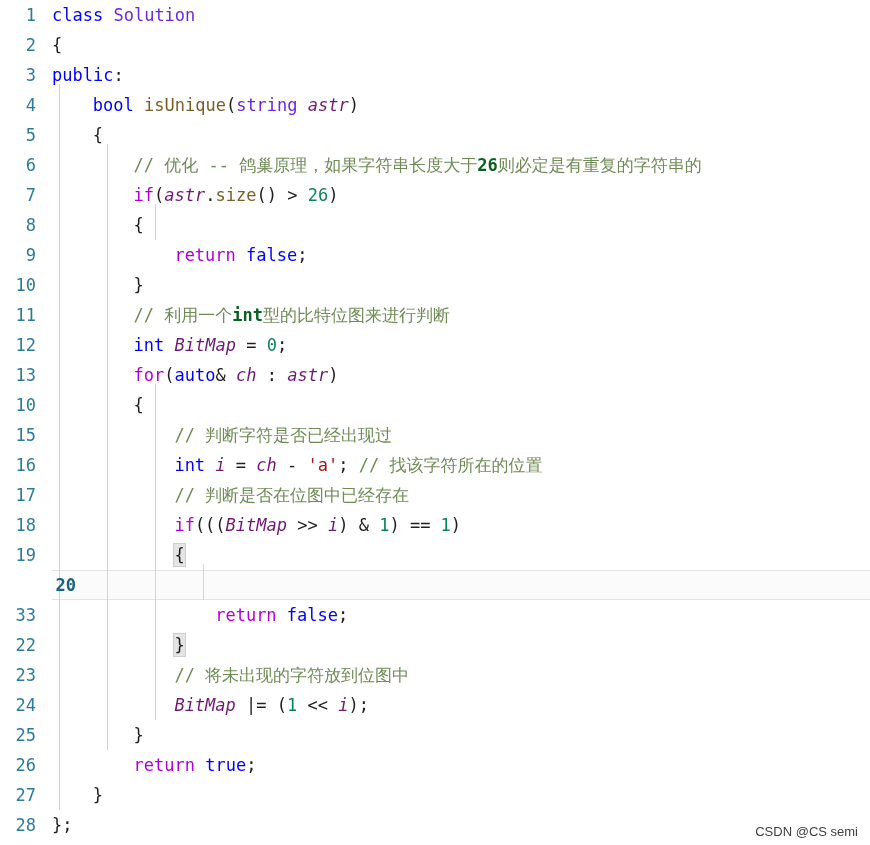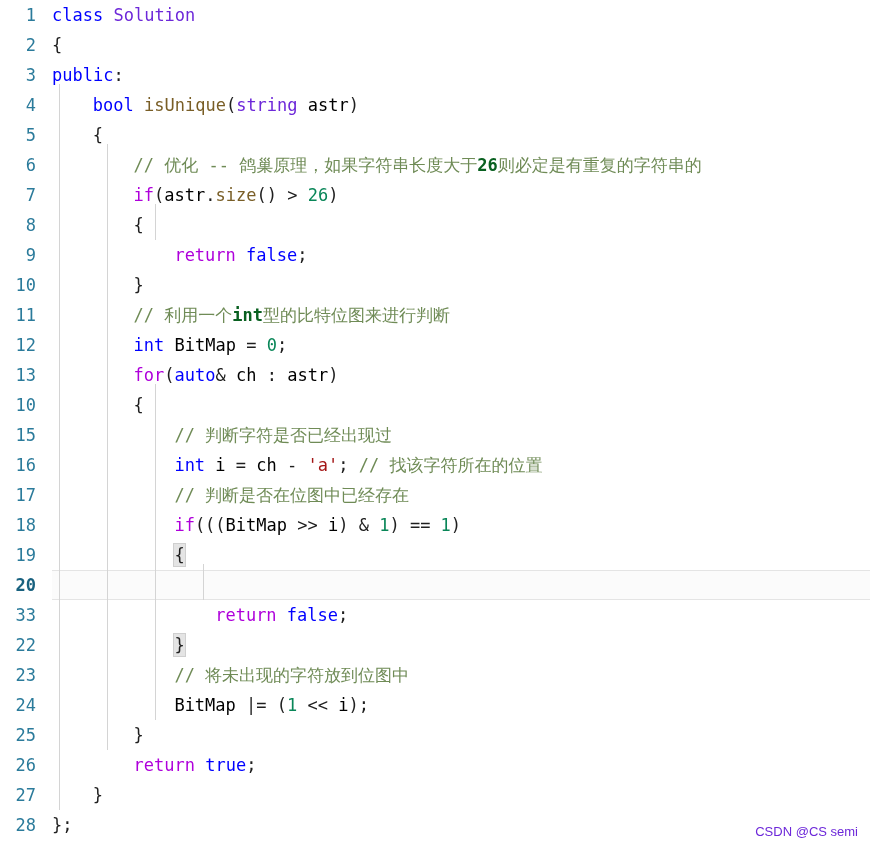--- a/index.html
+++ b/index.html
@@ -66,36 +66,37 @@
     width: 36px;
     text-align: right;
     font-size: 17px;
     color: #2b7b9b;
     font-family: "DejaVu Sans Mono", "Liberation Mono", monospace;
     user-select: none;
   }
   .row.active .ln {
     color: #18617f;
     font-weight: bold;
+    margin-left: 40px;
   }
   .code {
     position: absolute;
     left: 52px;
     top: 0;
     font-size: 17px;
     font-family: "DejaVu Sans Mono", "Liberation Mono", monospace;
     color: #1f1f1f;
   }
 
   
   .t-kw       { color: #0000ff; }
   .t-ctrl     { color: #af00db; }
   .t-type     { color: #6d28d9; }
   .t-fn       { color: #795e26; }
-  .t-var      { color: #000000; }
+  .t-var      { color: #701a75; font-style: italic; }
   .t-num      { color: #098658; }
   .t-str      { color: #a31515; }
   .t-cmt      { color: #6f8b56; }
   .t-cmt-bold { color: #096020; font-weight: bold; }
   .t-plain    { color: #1f1f1f; }
 
   
   .t-cmt, .t-cmt-bold {
     font-family: "DejaVu Sans Mono", "Liberation Mono", monospace;
   }
@@ -116,21 +117,21 @@
     vertical-align: -4px;
     margin-left: 0px;
   }
 
   
   .watermark {
     position: absolute;
     right: 12px;
     bottom: 6px;
     font-size: 13px;
-    color: #6d28d9;
+    color: #404040;
     font-family: "Liberation Sans", sans-serif;
     user-select: none;
   }
 </style>
 </head>
 <body>
 
 <div id="editor">
 
   <div class="current-line-band" style="top: 570px; height: 30px;"></div>

